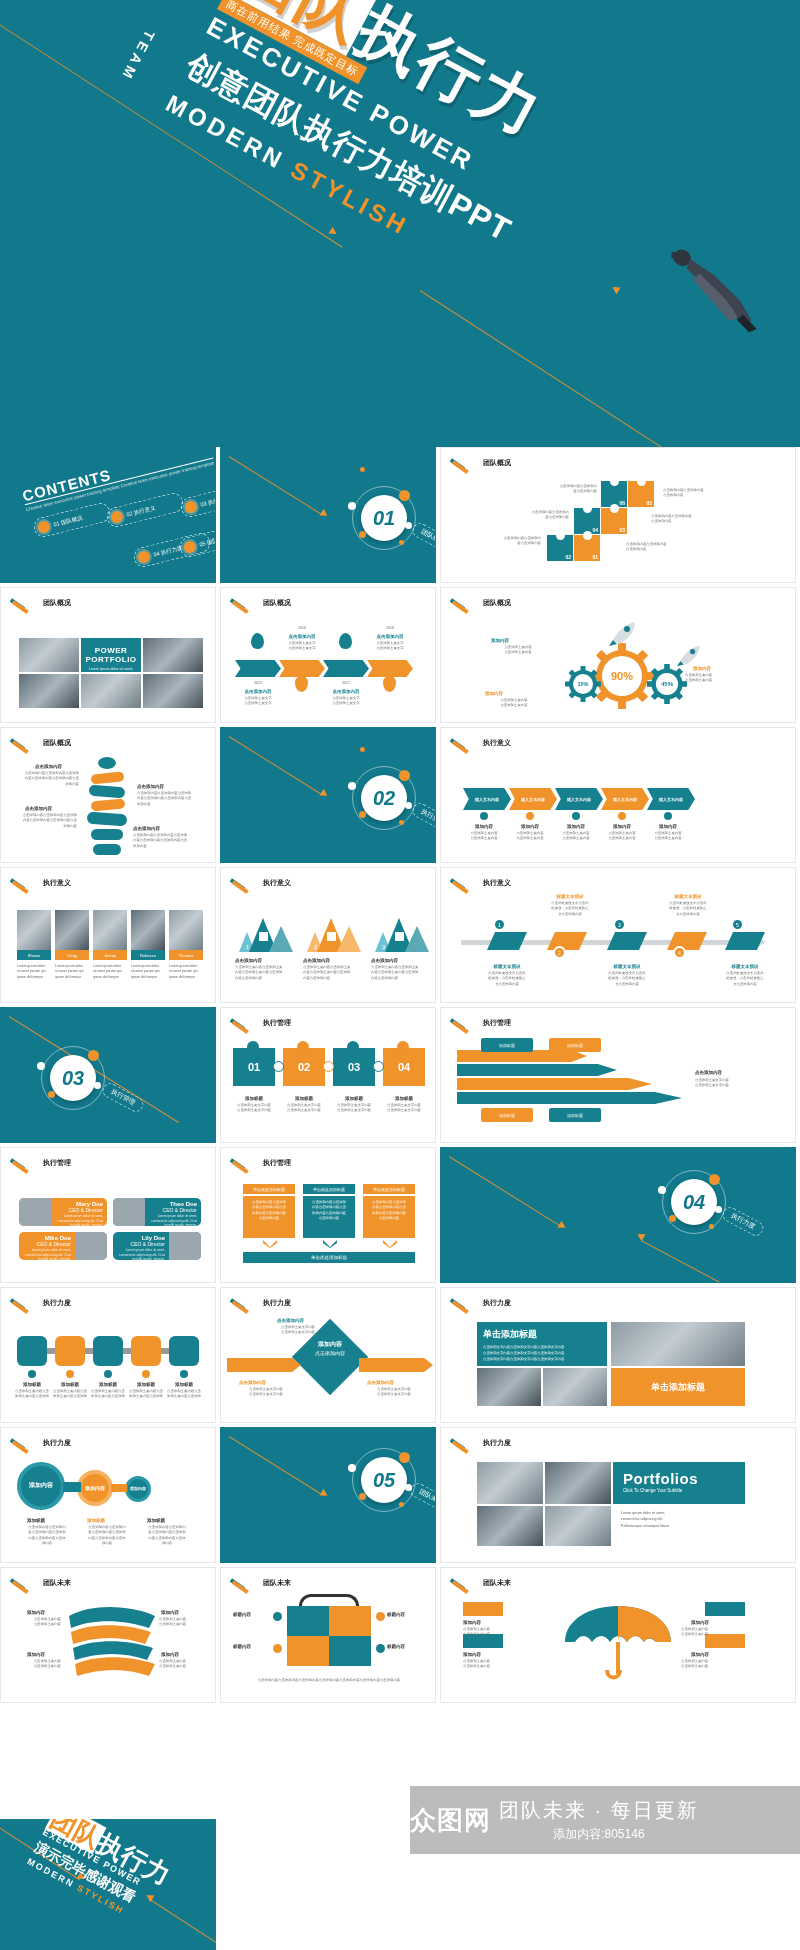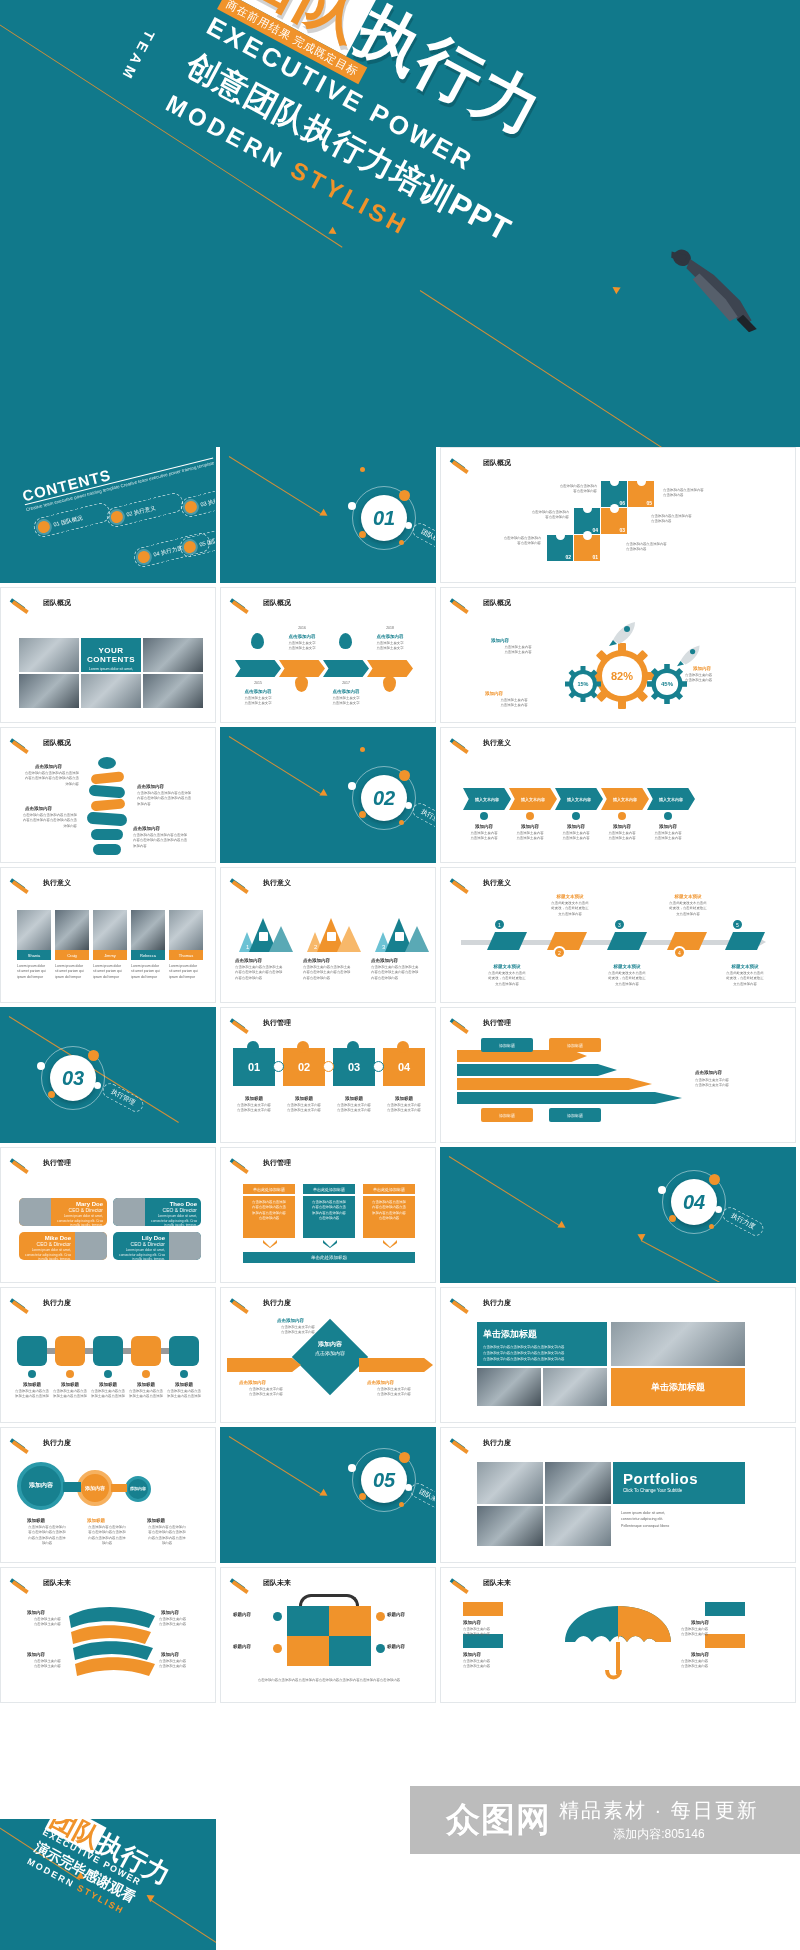--- a/index.html
+++ b/index.html
@@ -104,21 +104,21 @@
   .last-title { position:absolute; left:34px; top:12px; transform:rotate(28deg); }
   .last-cn { font-size:26px; font-weight:bold; color:#fff; line-height:1;}
   .last-cn .hl { color:#f0932b; background:#fff; padding:0 1px;}
   .last-en { font-size:9px; font-weight:bold; color:#fff; letter-spacing:1.5px;}
   .last-sub { font-size:14px; font-weight:bold; color:#fff; margin-top:3px;}
   .last-mod { font-size:9px; font-weight:bold; color:#fff; letter-spacing:2px; margin-top:2px;}
   .last-mod i { color:#f0932b; font-style:normal;}
 
   
   .wm { position:absolute; left:410px; top:1786px; width:390px; height:68px; background:rgba(255,255,255,.0); display:flex; align-items:center; gap:8px; }
-  .wm-logo { font-size:34px; font-weight:bold; color:#fff; letter-spacing:1px; text-shadow:0 0 1px rgba(0,0,0,.15);padding-left:36px;}
+  .wm-logo { font-size:26px; font-weight:bold; color:#fff; letter-spacing:1px; text-shadow:0 0 1px rgba(0,0,0,.15);}
   .wm-right { color:#fff; }
   .wm-right .a { font-size:20px; letter-spacing:2px; }
   .wm-right .b { font-size:12px; text-align:center; margin-top:2px;}
   .wm-bg { position:absolute; left:410px; top:1786px; width:390px; height:68px; background:#bcbcbc; }
   svg { display:block; }
 </style>
 </head>
 <body>
 
 <div class="page">
@@ -254,21 +254,21 @@
         <div class="shead">
           <div class="pencil">
               <div class="p1"></div>
               <div class="p2"></div>
             </div>
           <div class="htxt">团队概况</div>
         </div>
         <div class="pfcell photo" style="left:18px;top:50px;width:60px;height:34px;"></div>
         <div class="pfcell teal" style="left:80px;top:50px;width:60px;height:34px;">
           <div class="pf-t">
-            <div class="a">YOUR CONTENTS</div>
+            <div class="a">POWER PORTFOLIO</div>
             <div class="b" style="white-space:pre-line;">Lorem ipsum dolor sit amet, consectetur
 adipiscing elit. Pellentesque consequat libero
 tempus felis ornare maximus tristique mauris.</div>
           </div>
         </div>
         <div class="pfcell photo2" style="left:142px;top:50px;width:60px;height:34px;"></div>
         <div class="pfcell photo2" style="left:18px;top:86px;width:60px;height:34px;"></div>
         <div class="pfcell photo" style="left:80px;top:86px;width:60px;height:34px;"></div>
         <div class="pfcell photo2" style="left:142px;top:86px;width:60px;height:34px;"></div>
       </div>
@@ -324,21 +324,21 @@
               <rect x="0" y="29" width="12" height="8" rx="1"></rect>
                 <rect x="54" y="29" width="12" height="8" rx="1"></rect>
               <rect x="29" y="0" width="8" height="12" rx="1" transform="rotate(45 33 33)"></rect>
               <rect x="29" y="54" width="8" height="12" rx="1" transform="rotate(45 33 33)"></rect>
               <rect x="0" y="29" width="12" height="8" rx="1" transform="rotate(45 33 33)"></rect>
               <rect x="54" y="29" width="12" height="8" rx="1" transform="rotate(45 33 33)"></rect>
             </g>
           </g>
           <circle cx="33" cy="33" r="20" fill="#fff"></circle>
         </svg>
-        <div style="position:absolute;left:148px;top:55px;width:66px;height:66px;display:flex;align-items:center;justify-content:center;font-size:11px;font-weight:bold;color:#f0932b;">82%</div>
+        <div style="position:absolute;left:148px;top:55px;width:66px;height:66px;display:flex;align-items:center;justify-content:center;font-size:11px;font-weight:bold;color:#f0932b;">90%</div>
 
         <svg style="position:absolute;left:124px;top:78px;" width="36" height="36" viewBox="0 0 36 36">
           <g fill="#17808f">
               <circle cx="18" cy="18" r="14"></circle>
             <rect x="15.5" y="0" width="5" height="7"></rect>
               <rect x="15.5" y="29" width="5" height="7"></rect>
             <rect x="0" y="15.5" width="7" height="5"></rect>
               <rect x="29" y="15.5" width="7" height="5"></rect>
             <rect x="15.5" y="0" width="5" height="7" transform="rotate(45 18 18)"></rect>
             <rect x="15.5" y="29" width="5" height="7" transform="rotate(45 18 18)"></rect>
@@ -1043,18 +1043,18 @@
       <div class="last-en">EXECUTIVE POWER</div>
       <div class="last-sub">演示完毕感谢观看</div>
       <div class="last-mod"><span>MODERN</span> <i>STYLISH</i></div>
     </div>
   </div>
 
   <div class="wm-bg"></div>
   <div class="wm">
     <div class="wm-logo">众图网</div>
     <div class="wm-right">
-      <div class="a">精品素材 · 每日更新</div>
+      <div class="a">团队未来 · 每日更新</div>
       <div class="b">添加内容:805146</div>
     </div>
   </div>
 
 </div>
 
 </body></html>

